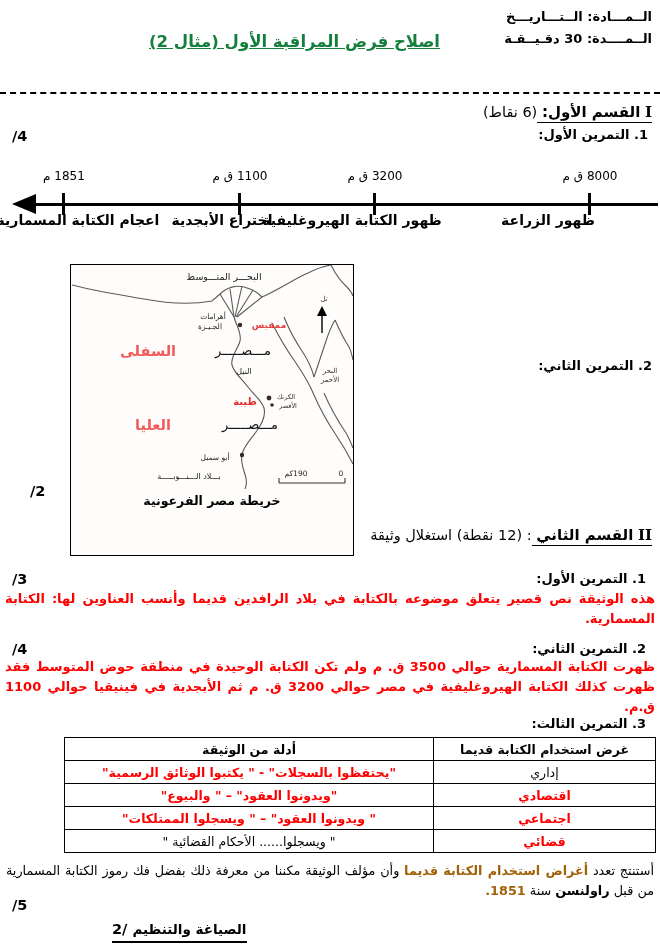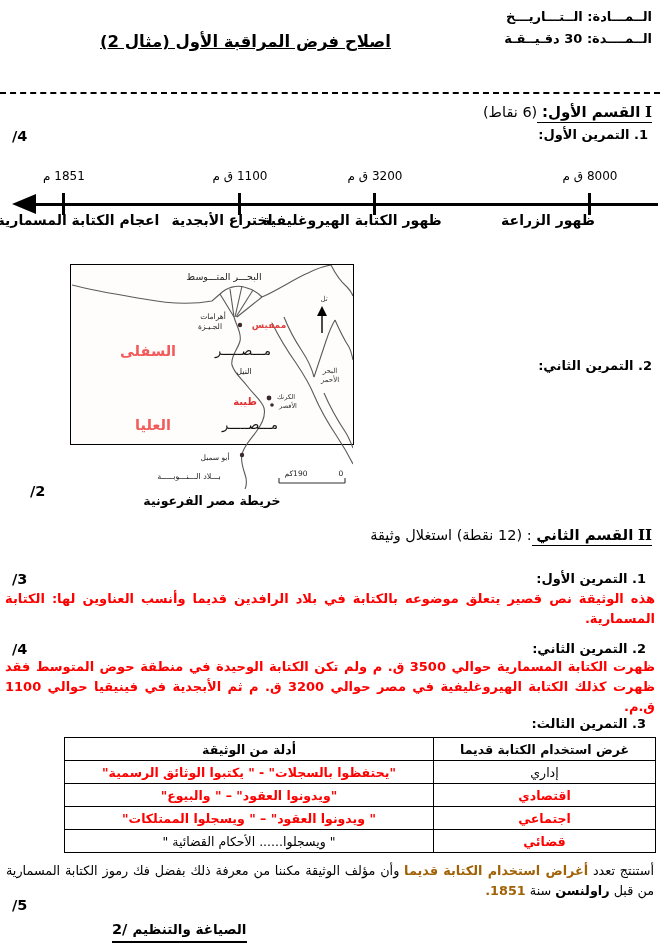--- a/index.html
+++ b/index.html
@@ -10,43 +10,43 @@
   }
   .abs { position:absolute; }
   .bold { font-weight:bold; }
   .red { color:#a16207; }
   .nowrap { white-space:nowrap; }
   .center-x { transform:translateX(-50%); }
 
   
   .hdr-info { top:6px; right:8px; text-align:right; font-size:13px; line-height:1.7; }
   .hdr-info .l1, .hdr-info .l2 { font-weight:bold; }
-  .doc-title { top:32px; left:100px; width:340px; text-align:left;
-    font-size:16.5px; font-weight:bold; color:#000000;
+  .doc-title { top:32px; left:100px; width:340px; text-align:right;
+    font-size:16.5px; font-weight:bold; color:#15803d;
     text-decoration:underline; }
   .divider { top:92px; left:0; width:660px; border-top:2.5px dashed #000; }
 
   
   .sec-hdr { font-size:14.5px; }
   .sec-numeral { font-family:"DejaVu Serif", serif; font-weight:bold; font-size:15px; }
   .sec-name { font-weight:800; font-size:15px; }
   .sec-underline { border-bottom:1.8px solid #000; padding-bottom:2px; }
   .ex-label { font-size:13px; font-weight:bold; }
   .score { font-size:14.5px; font-weight:bold; direction:ltr; }
 
   
   .tl-line { top:203px; left:24px; width:634px; height:3px; background:#000; }
   .tl-arrow { top:194px; left:12px; width:0; height:0;
     border-right:24px solid #000; border-top:10.5px solid transparent; border-bottom:10.5px solid transparent; }
   .tl-tick { top:193px; width:3px; height:22px; background:#000; }
   .tl-date { top:169px; font-size:12px; white-space:nowrap; }
   .tl-event { top:212px; font-size:14px; font-weight:bold; color:#000000; white-space:nowrap; }
 
   
-  .map-box { top:264px; left:70px; width:284px; height:181px;
+  .map-box { top:264px; left:70px; width:284px; height:292px;
     border:1.6px solid #000; background:#fffdfb; }
   .map-caption { top:493px; left:70px; width:284px; text-align:center;
     font-size:12.5px; font-weight:bold; }
   svg text { font-family:"DejaVu Sans", sans-serif; }
 
   
   .answer { left:5px; right:5px; font-size:13px; font-weight:bold; color:#fe0000;
     text-align:justify; line-height:1.55; }
   .table-wrap { top:737px; left:64px; width:592px; }
   table { width:100%; border-collapse:collapse; direction:rtl; }

